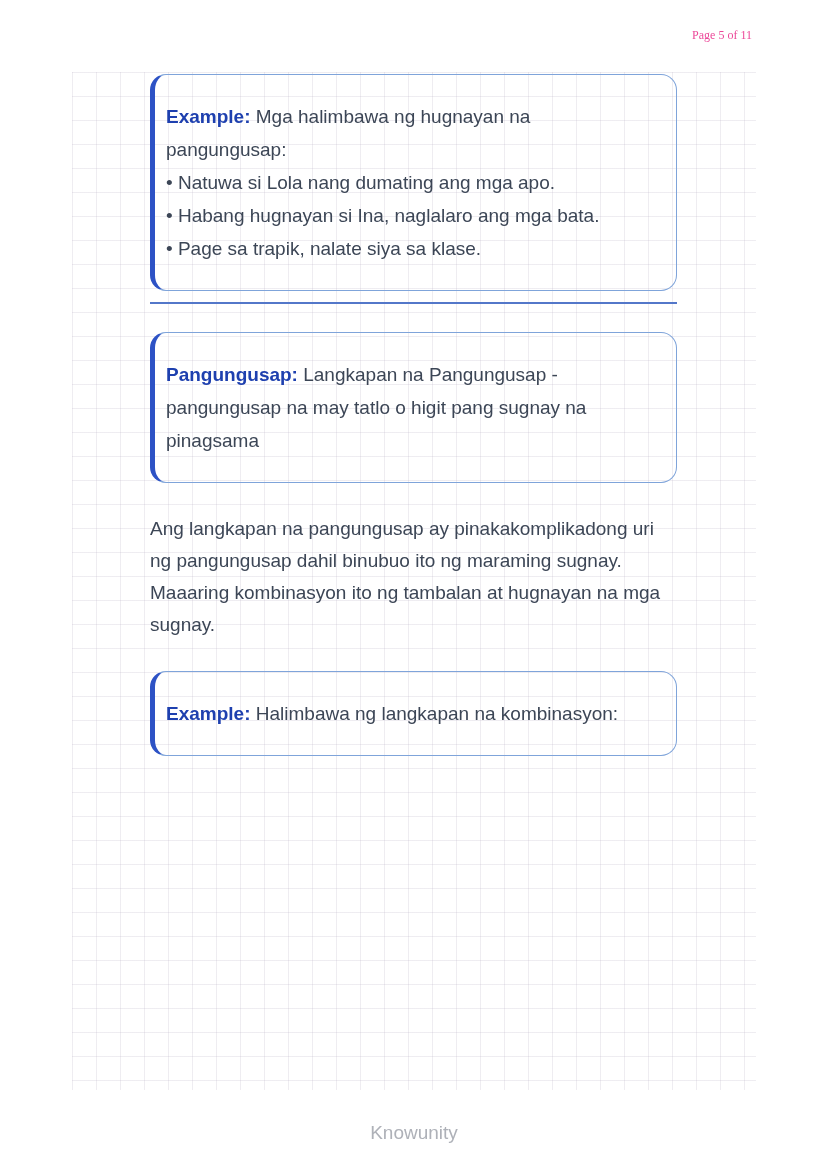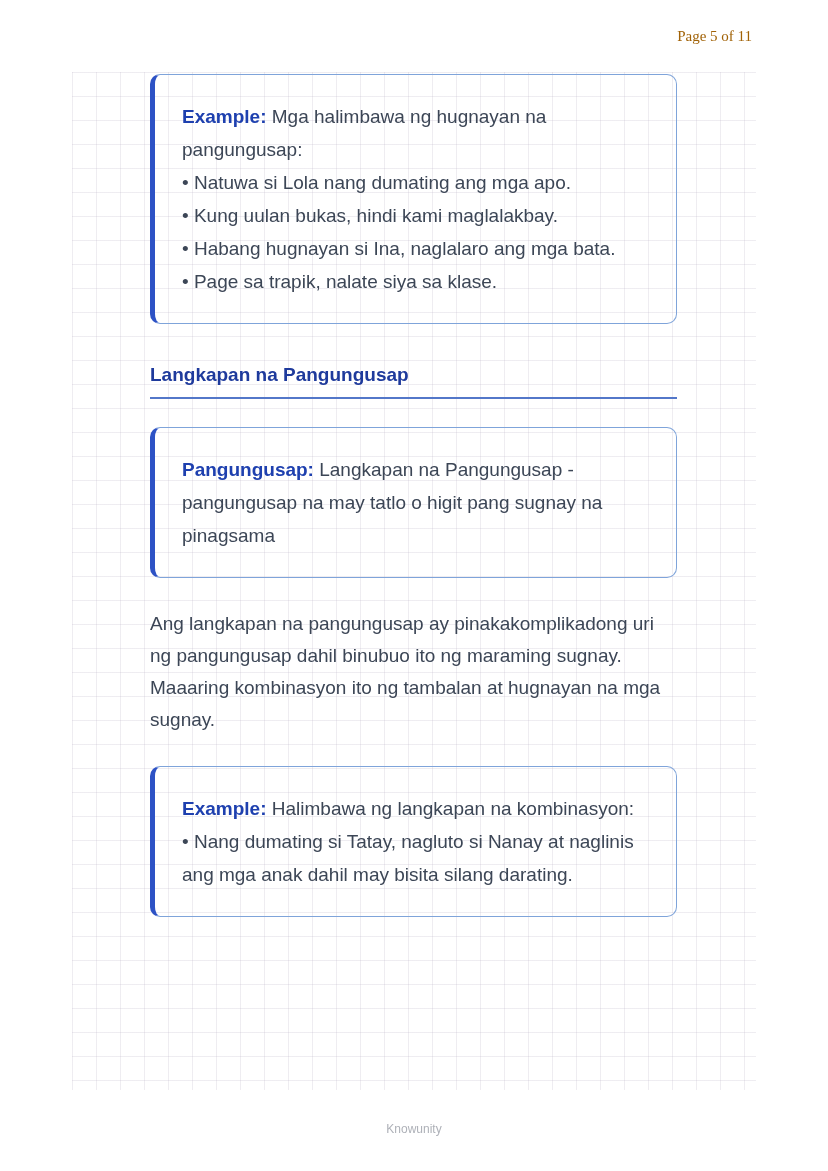--- a/index.html
+++ b/index.html
@@ -17,36 +17,36 @@
     background-image:
       linear-gradient(to right, rgba(196,190,205,0.28) 1px, transparent 1px),
       linear-gradient(to bottom, rgba(196,190,205,0.28) 1px, transparent 1px);
     background-size:24px 24px;
     pointer-events:none;
   }
   .page-number {
     position:absolute;
     top:28px; right:76px;
     font-family:"Liberation Serif", serif;
-    font-size:15px;
-    color:#a16207;
+    font-size:12px;
+    color:#ec4899;
   }
   .content {
     position:absolute;
     left:150px; top:74px;
     width:527px;
     color:#3c4656;
     font-size:19px;
   }
   .callout-box {
     box-sizing:border-box;
     border:1.5px solid #7fa4da;
     border-left:5px solid #2d52c5;
-    border-radius:10px;
-    padding:25px 26px 25px 27px;
+    border-radius:16px;
+    padding:25px 26px 25px 11px;
     line-height:33px;
     background:transparent;
   }
   .callout-label {
     font-weight:bold;
     color:#1e40af;
   }
   .bullet-line { line-height:33px; }
   .section-heading {
     margin-top:40px;
@@ -64,61 +64,56 @@
   .body-paragraph {
     margin-top:30px;
     line-height:32px;
   }
   .box-3 { margin-top:30px; }
   .footer-brand {
     position:absolute;
     top:1122px; left:0;
     width:100%;
     text-align:center;
-    font-size:12px;
+    font-size:19px;
     color:#aeb1b8;
   }
 </style>
 </head>
 <body>
 
 <div class="page">
 
   <div class="grid-bg"></div>
 
   <div class="page-number">Page 5 of 11</div>
 
   <div class="content">
 
     <div class="callout-box box-1">
       <span class="callout-label">Example:</span>
       <span>Mga halimbawa ng hugnayan na pangungusap:</span>
       <div>
           <div class="bullet-line">• Natuwa si Lola nang dumating ang mga apo.</div>
-          <div class="bullet-line">• Kung uulan bukas, hindi kami maglalakbay.</div>
           <div class="bullet-line">• Habang hugnayan si Ina, naglalaro ang mga bata.</div>
           <div class="bullet-line">• Page sa trapik, nalate siya sa klase.</div>
         </div>
     </div>
 
-    <div class="section-heading">Langkapan na Pangungusap</div>
     <hr class="heading-rule">
 
     <div class="callout-box box-2">
       <span class="callout-label">Pangungusap:</span>
       <span>Langkapan na Pangungusap - pangungusap na may tatlo o higit pang sugnay na pinagsama</span>
     </div>
 
     <div class="body-paragraph">Ang langkapan na pangungusap ay pinakakomplikadong uri ng pangungusap dahil binubuo ito ng maraming sugnay. Maaaring kombinasyon ito ng tambalan at hugnayan na mga sugnay.</div>
 
     <div class="callout-box box-3">
       <span class="callout-label">Example:</span>
       <span>Halimbawa ng langkapan na kombinasyon:</span>
-      <div>
-          <div class="bullet-line">• Nang dumating si Tatay, nagluto si Nanay at naglinis ang mga anak dahil may bisita silang darating.</div>
-        </div>
     </div>
 
   </div>
 
   <div class="footer-brand">Knowunity</div>
 
 </div>
 
 </body></html>

